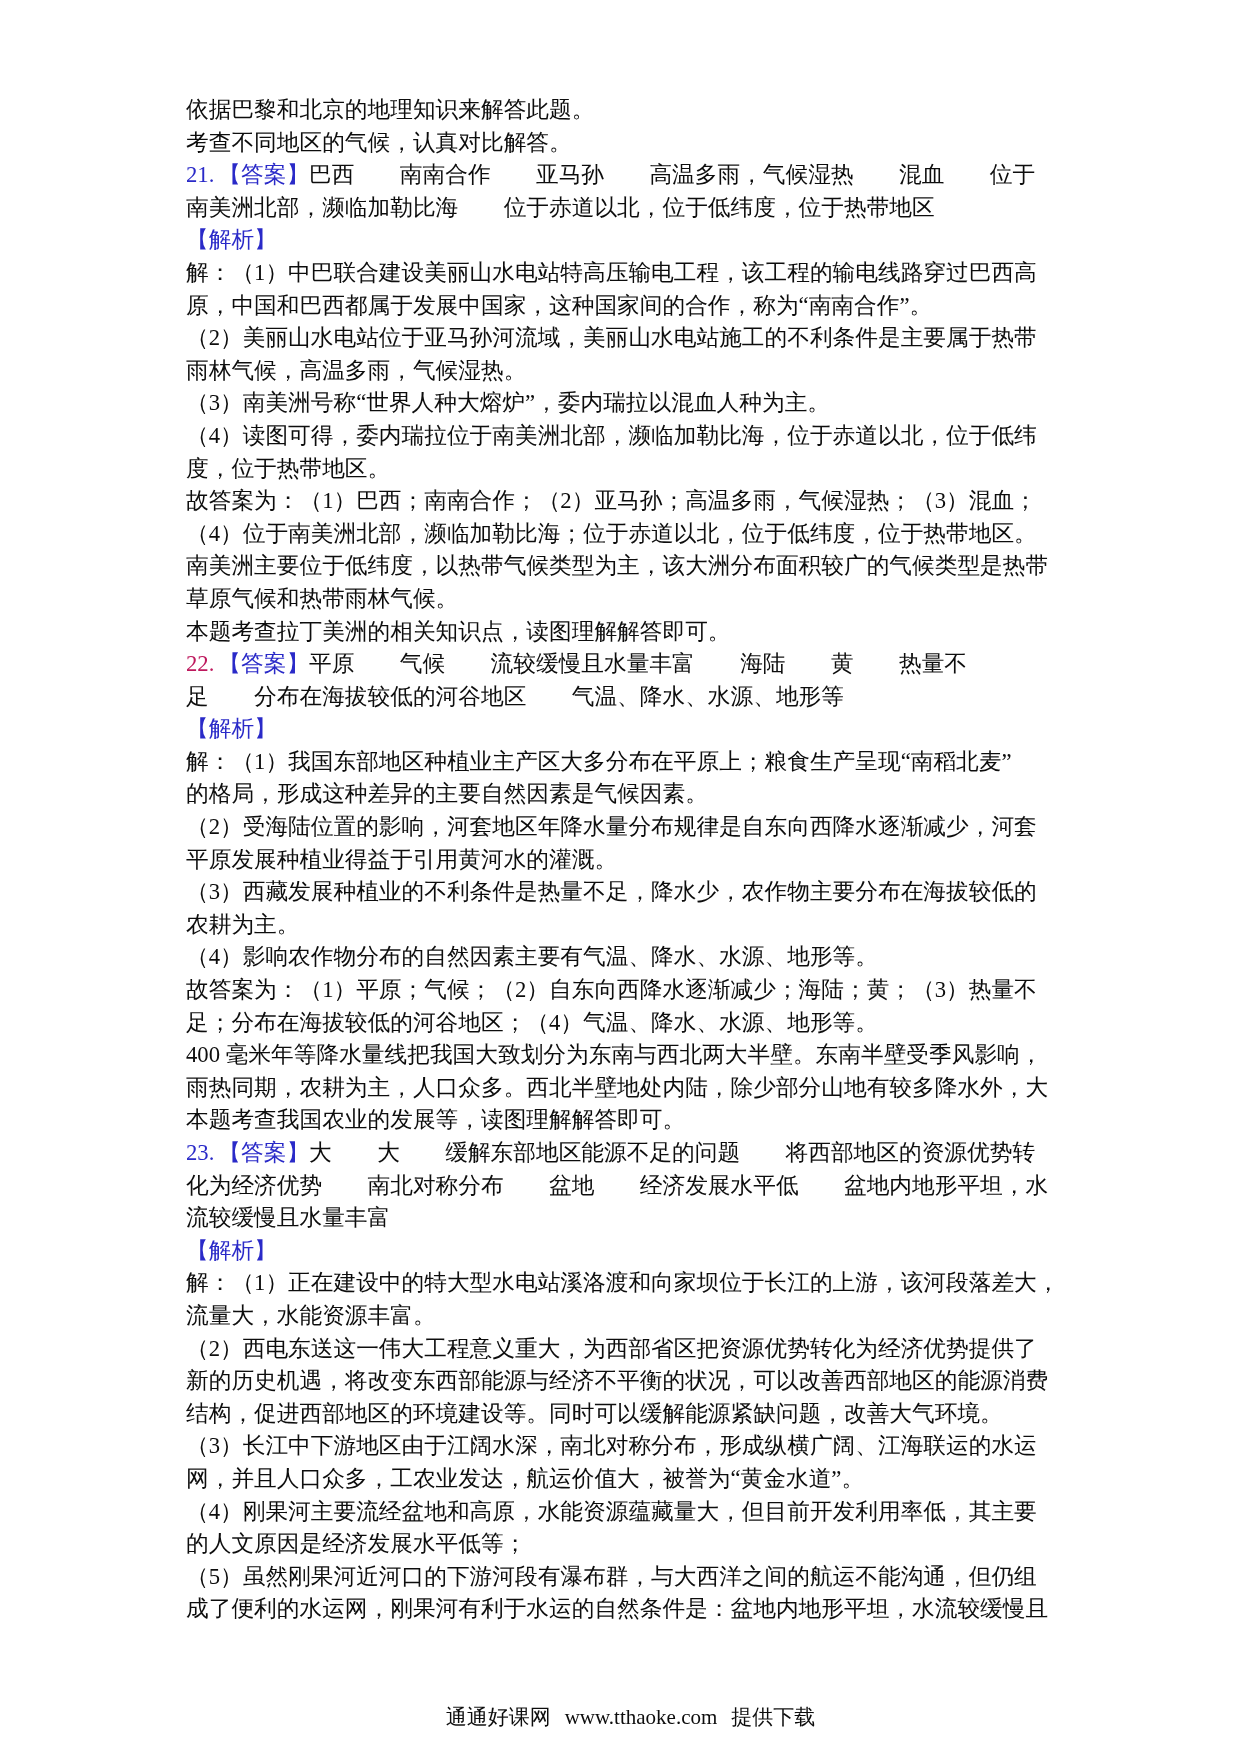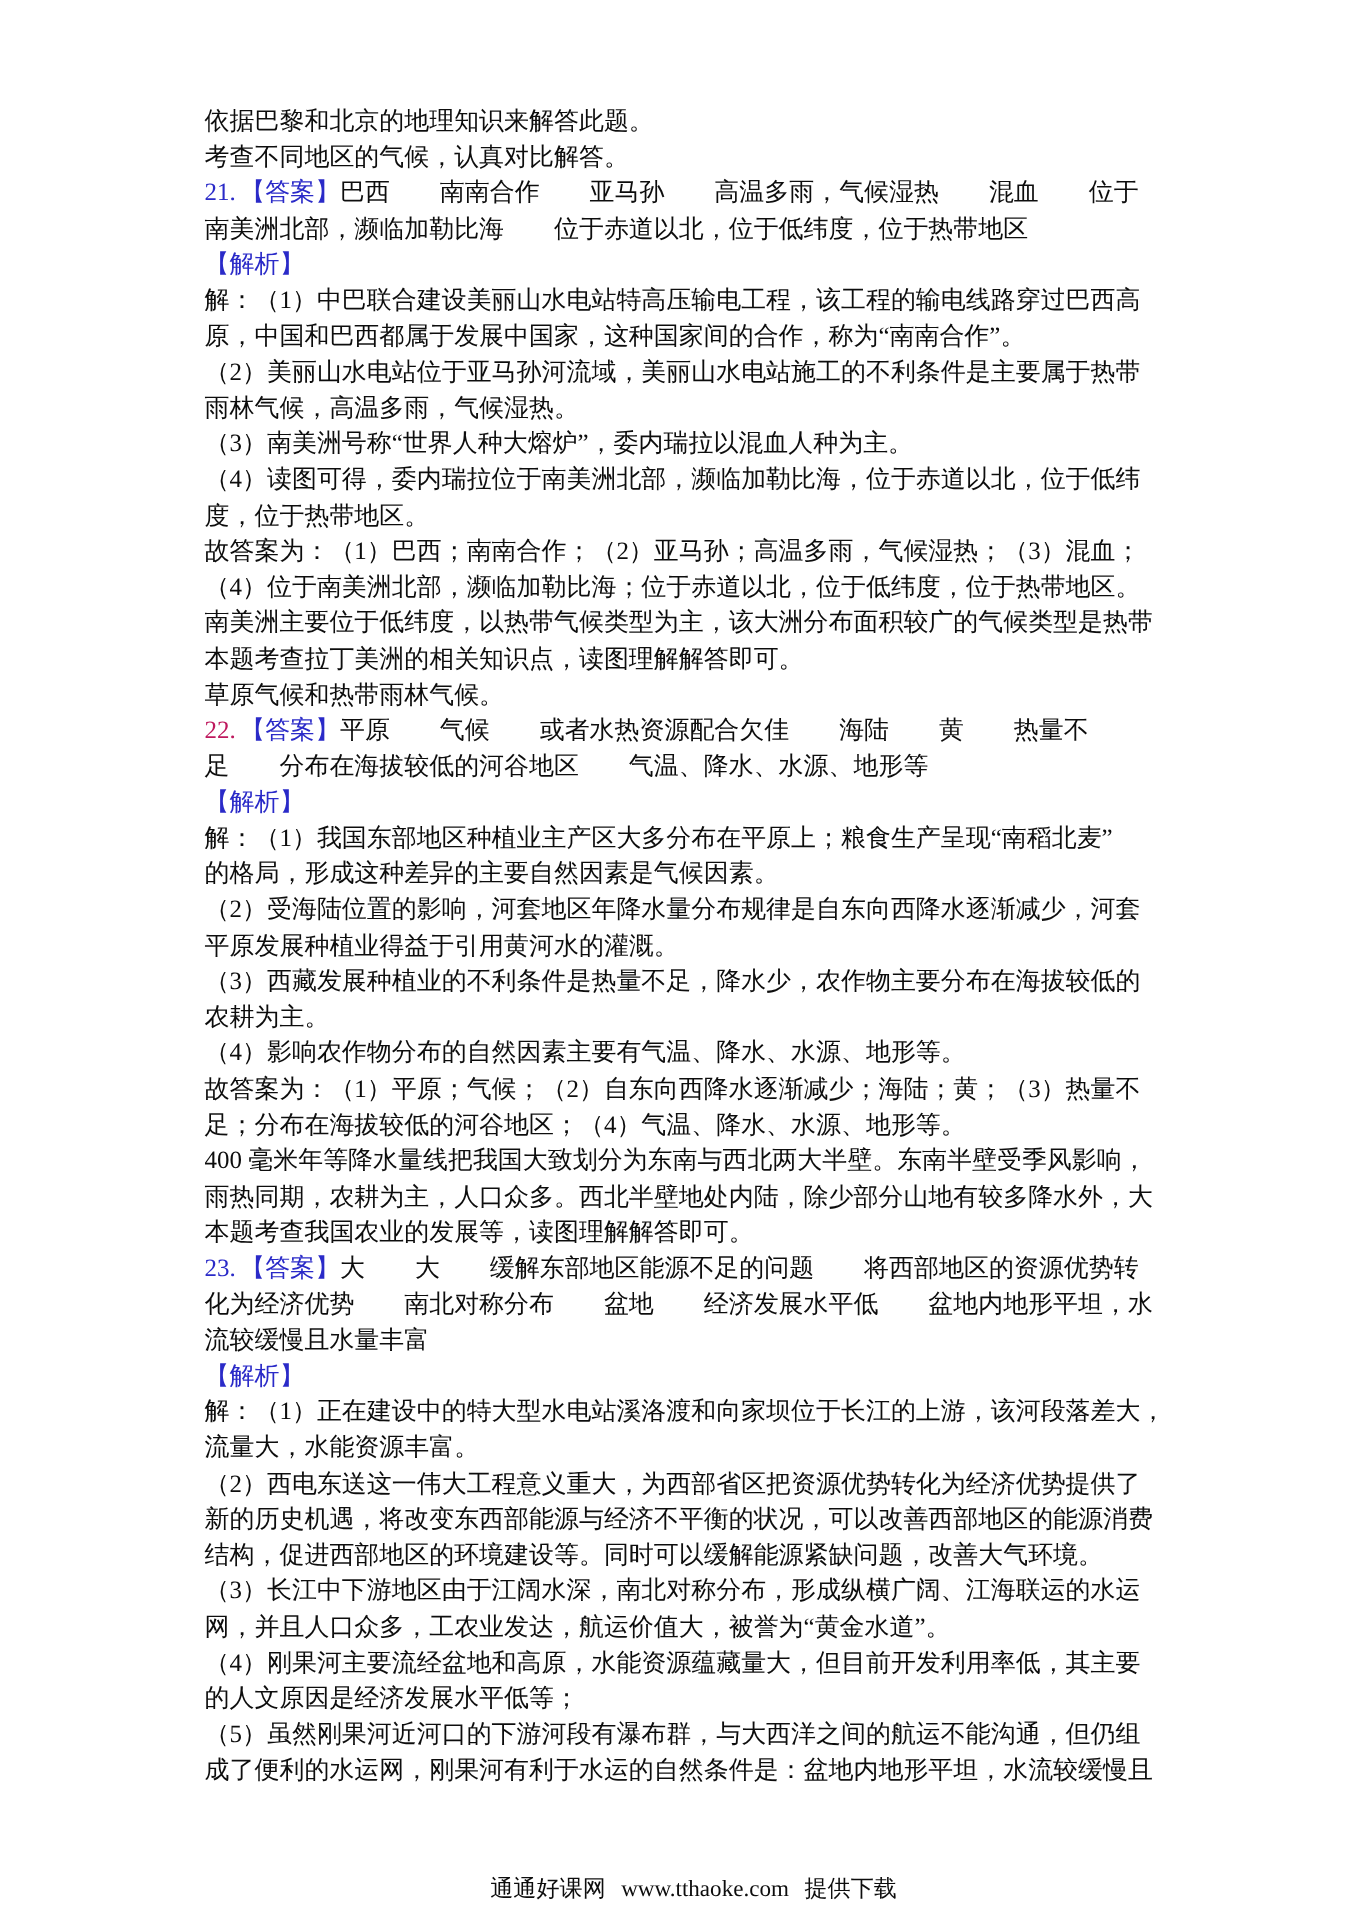--- a/index.html
+++ b/index.html
@@ -61,23 +61,23 @@
       <div class="line"><span>解：（1）中巴联合建设美丽山水电站特高压输电工程，该工程的输电线路穿过巴西高</span></div>
       <div class="line"><span>原，中国和巴西都属于发展中国家，这种国家间的合作，称为“南南合作”。</span></div>
       <div class="line"><span>（2）美丽山水电站位于亚马孙河流域，美丽山水电站施工的不利条件是主要属于热带</span></div>
       <div class="line"><span>雨林气候，高温多雨，气候湿热。</span></div>
       <div class="line"><span>（3）南美洲号称“世界人种大熔炉”，委内瑞拉以混血人种为主。</span></div>
       <div class="line"><span>（4）读图可得，委内瑞拉位于南美洲北部，濒临加勒比海，位于赤道以北，位于低纬</span></div>
       <div class="line"><span>度，位于热带地区。</span></div>
       <div class="line"><span>故答案为：（1）巴西；南南合作；（2）亚马孙；高温多雨，气候湿热；（3）混血；</span></div>
       <div class="line"><span>（4）位于南美洲北部，濒临加勒比海；位于赤道以北，位于低纬度，位于热带地区。</span></div>
       <div class="line"><span>南美洲主要位于低纬度，以热带气候类型为主，该大洲分布面积较广的气候类型是热带</span></div>
+      <div class="line"><span>草原气候和热带雨林气候。</span></div>
       <div class="line"><span>本题考查拉丁美洲的相关知识点，读图理解解答即可。</span></div>
-      <div class="line"><span>草原气候和热带雨林气候。</span></div>
-      <div class="line"><span class="num blue" style="color: #be185d;">22.</span><span class="label blue" style="color: rgb(42, 42, 200);">【答案】</span><span>平原　　气候　　或者水热资源配合欠佳　　海陆　　黄　　热量不</span></div>
+      <div class="line"><span class="num blue" style="color: #be185d;">22.</span><span class="label blue" style="color: rgb(42, 42, 200);">【答案】</span><span>平原　　气候　　流较缓慢且水量丰富　　海陆　　黄　　热量不</span></div>
       <div class="line"><span>足　　分布在海拔较低的河谷地区　　气温、降水、水源、地形等</span></div>
       <div class="line"><span class="label blue" style="color: rgb(42, 42, 200);">【解析】</span></div>
       <div class="line"><span>解：（1）我国东部地区种植业主产区大多分布在平原上；粮食生产呈现“南稻北麦”</span></div>
       <div class="line"><span>的格局，形成这种差异的主要自然因素是气候因素。</span></div>
       <div class="line"><span>（2）受海陆位置的影响，河套地区年降水量分布规律是自东向西降水逐渐减少，河套</span></div>
       <div class="line"><span>平原发展种植业得益于引用黄河水的灌溉。</span></div>
       <div class="line"><span>（3）西藏发展种植业的不利条件是热量不足，降水少，农作物主要分布在海拔较低的</span></div>
       <div class="line"><span>农耕为主。</span></div>
       <div class="line"><span>（4）影响农作物分布的自然因素主要有气温、降水、水源、地形等。</span></div>
       <div class="line"><span>故答案为：（1）平原；气候；（2）自东向西降水逐渐减少；海陆；黄；（3）热量不</span></div>

